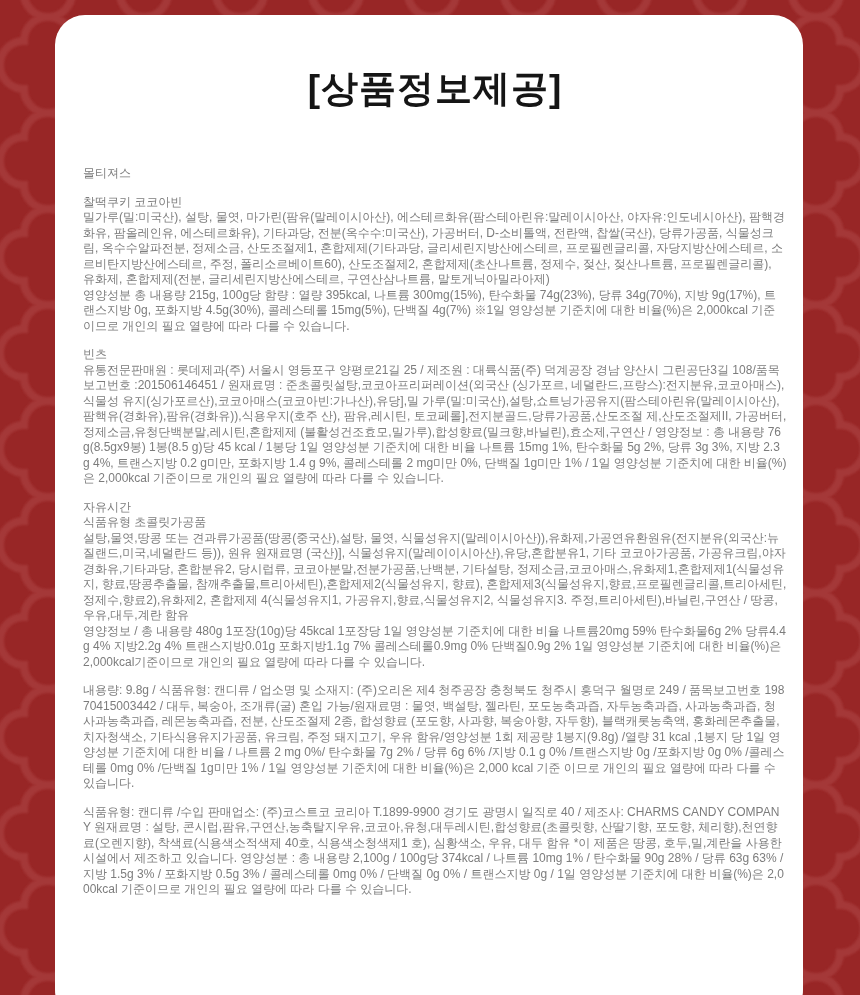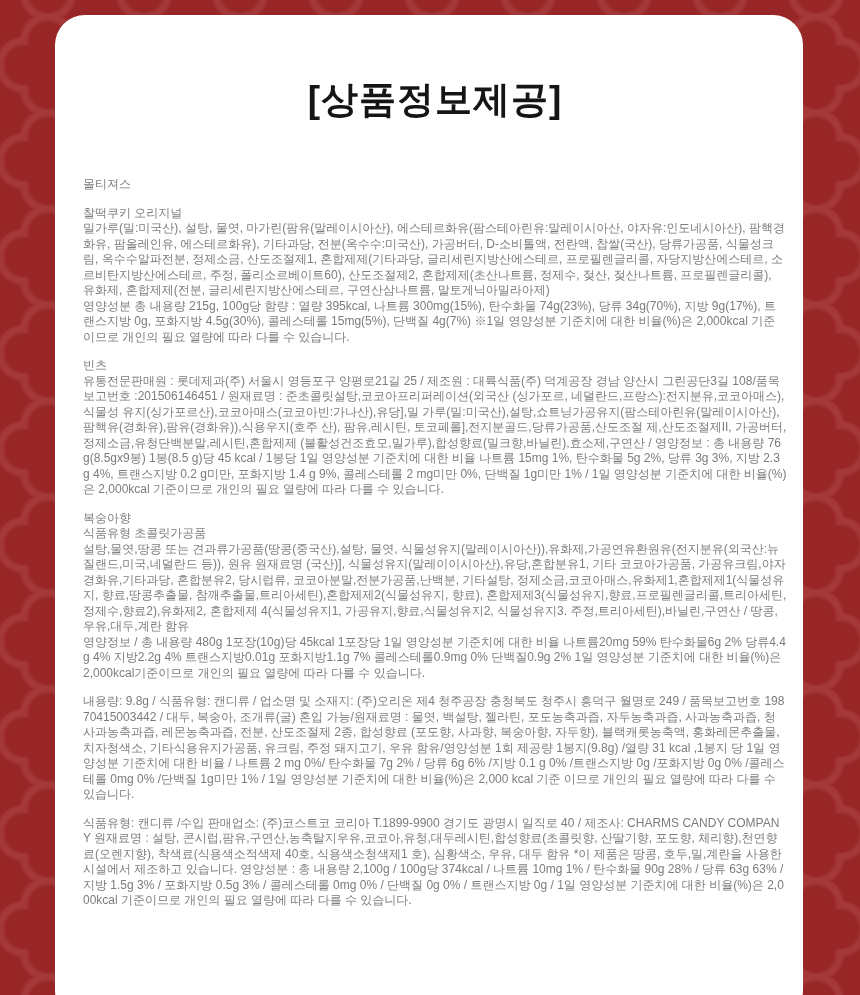--- a/index.html
+++ b/index.html
@@ -17,21 +17,21 @@
   }
   .bg-svg{position:absolute;left:0;top:0;display:block;}
   .card{
     position:absolute;left:55px;top:15px;width:748px;height:1005px;
     background:var(--card);
     border-radius:30px;
     box-sizing:border-box;
     padding:46px 16px 24px 28px;
   }
   .page-title{
-    margin:14px 0 52px 0;
+    margin:3px 0 52px 0;
     text-align:center;
     font-size:37px;
     font-weight:700;
     letter-spacing:1px;
     color:var(--title);
   }
   .product-section{margin:10px 0 13px 0;}
   .sec-name,.sec-text{
     margin:0;
     font-size:12px;
@@ -57,30 +57,30 @@
   <rect x="0" y="0" width="860" height="995" fill="url(#qf)"></rect>
 </svg>
 
 <main class="card">
   <h1 class="page-title">[상품정보제공]</h1>
   <div id="sections">
       <section class="product-section">
         <h2 class="sec-name">몰티져스</h2>
       </section>
       <section class="product-section">
-        <h2 class="sec-name">찰떡쿠키 오리지널</h2>
+        <h2 class="sec-name">찰떡쿠키 코코아빈</h2>
         <p class="sec-text">밀가루(밀:미국산), 설탕, 물엿, 마가린(팜유(말레이시아산), 에스테르화유(팜스테아린유:말레이시아산, 야자유:인도네시아산), 팜핵경화유, 팜올레인유, 에스테르화유), 기타과당, 전분(옥수수:미국산), 가공버터, D-소비톨액, 전란액, 찹쌀(국산), 당류가공품, 식물성크림, 옥수수알파전분, 정제소금, 산도조절제1, 혼합제제(기타과당, 글리세린지방산에스테르, 프로필렌글리콜, 자당지방산에스테르, 소르비탄지방산에스테르, 주정, 폴리소르베이트60), 산도조절제2, 혼합제제(초산나트륨, 정제수, 젖산, 젖산나트륨, 프로필렌글리콜), 유화제, 혼합제제(전분, 글리세린지방산에스테르, 구연산삼나트륨, 말토게닉아밀라아제)</p>
         <p class="sec-text">영양성분 총 내용량 215g, 100g당 함량 : 열량 395kcal, 나트륨 300mg(15%), 탄수화물 74g(23%), 당류 34g(70%), 지방 9g(17%), 트랜스지방 0g, 포화지방 4.5g(30%), 콜레스테롤 15mg(5%), 단백질 4g(7%) ※1일 영양성분 기준치에 대한 비율(%)은 2,000kcal 기준이므로 개인의 필요 열량에 따라 다를 수 있습니다.</p>
       </section>
       <section class="product-section">
         <h2 class="sec-name">빈츠</h2>
         <p class="sec-text">유통전문판매원 : 롯데제과(주) 서울시 영등포구 양평로21길 25 / 제조원 : 대륙식품(주) 덕계공장 경남 양산시 그린공단3길 108/품목보고번호 :201506146451 / 원재료명 : 준초콜릿설탕,코코아프리퍼레이션(외국산 (싱가포르, 네덜란드,프랑스):전지분유,코코아매스),식물성 유지(싱가포르산),코코아매스(코코아빈:가나산),유당],밀 가루(밀:미국산),설탕,쇼트닝가공유지(팜스테아린유(말레이시아산),팜핵유(경화유),팜유(경화유)),식용우지(호주 산), 팜유,레시틴, 토코페롤],전지분골드,당류가공품,산도조절 제,산도조절제II, 가공버터,정제소금,유청단백분말,레시틴,혼합제제 (불활성건조효모,밀가루),합성향료(밀크향,바닐린),효소제,구연산 / 영양정보 : 총 내용량 76 g(8.5gx9봉) 1봉(8.5 g)당 45 kcal / 1봉당 1일 영양성분 기준치에 대한 비율 나트륨 15mg 1%, 탄수화물 5g 2%, 당류 3g 3%, 지방 2.3 g 4%, 트랜스지방 0.2 g미만, 포화지방 1.4 g 9%, 콜레스테롤 2 mg미만 0%, 단백질 1g미만 1% / 1일 영양성분 기준치에 대한 비율(%)은 2,000kcal 기준이므로 개인의 필요 열량에 따라 다를 수 있습니다.</p>
       </section>
       <section class="product-section">
-        <h2 class="sec-name">복숭아향</h2>
+        <h2 class="sec-name">자유시간</h2>
         <p class="sec-text">식품유형 초콜릿가공품</p>
         <p class="sec-text">설탕,물엿,땅콩 또는 견과류가공품(땅콩(중국산),설탕, 물엿, 식물성유지(말레이시아산)),유화제,가공연유환원유(전지분유(외국산:뉴질랜드,미국,네덜란드 등)), 원유 원재료명 (국산)], 식물성유지(말레이이시아산),유당,혼합분유1, 기타 코코아가공품, 가공유크림,야자경화유,기타과당, 혼합분유2, 당시럽류, 코코아분말,전분가공품,난백분, 기타설탕, 정제소금,코코아매스,유화제1,혼합제제1(식물성유지, 향료,땅콩추출물, 참깨추출물,트리아세틴),혼합제제2(식물성유지, 향료), 혼합제제3(식물성유지,향료,프로필렌글리콜,트리아세틴,정제수,향료2),유화제2, 혼합제제 4(식물성유지1, 가공유지,향료,식물성유지2, 식물성유지3. 주정,트리아세틴),바닐린,구연산 / 땅콩,우유,대두,계란 함유</p>
         <p class="sec-text">영양정보 / 총 내용량 480g 1포장(10g)당 45kcal 1포장당 1일 영양성분 기준치에 대한 비율 나트륨20mg 59% 탄수화물6g 2% 당류4.4g 4% 지방2.2g 4% 트랜스지방0.01g 포화지방1.1g 7% 콜레스테롤0.9mg 0% 단백질0.9g 2% 1일 영양성분 기준치에 대한 비율(%)은 2,000kcal기준이므로 개인의 필요 열량에 따라 다를 수 있습니다.</p>
       </section>
       <section class="product-section">
         <p class="sec-text">내용량: 9.8g / 식품유형: 캔디류 / 업소명 및 소재지: (주)오리온 제4 청주공장 충청북도 청주시 흥덕구 월명로 249 / 품목보고번호 19870415003442 / 대두, 복숭아, 조개류(굴) 혼입 가능/원재료명 : 물엿, 백설탕, 젤라틴, 포도농축과즙, 자두농축과즙, 사과농축과즙, 청사과농축과즙, 레몬농축과즙, 전분, 산도조절제 2종, 합성향료 (포도향, 사과향, 복숭아향, 자두향), 블랙캐롯농축액, 홍화레몬추출물, 치자청색소, 기타식용유지가공품, 유크림, 주정 돼지고기, 우유 함유/영양성분 1회 제공량 1봉지(9.8g) /열량 31 kcal ,1봉지 당 1일 영양성분 기준치에 대한 비율 / 나트륨 2 mg 0%/ 탄수화물 7g 2% / 당류 6g 6% /지방 0.1 g 0% /트랜스지방 0g /포화지방 0g 0% /콜레스테롤 0mg 0% /단백질 1g미만 1% / 1일 영양성분 기준치에 대한 비율(%)은 2,000 kcal 기준 이므로 개인의 필요 열량에 따라 다를 수 있습니다.</p>
       </section>
       <section class="product-section">
         <p class="sec-text">식품유형: 캔디류 /수입 판매업소: (주)코스트코 코리아 T.1899-9900 경기도 광명시 일직로 40  / 제조사: CHARMS CANDY COMPANY 원재료명 : 설탕, 콘시럽,팜유,구연산,농축탈지우유,코코아,유청,대두레시틴,합성향료(초콜릿향, 산딸기향, 포도향, 체리향),천연향료(오렌지향), 착색료(식용색소적색제 40호, 식용색소청색제1 호), 심황색소, 우유, 대두 함유 *이 제품은 땅콩, 호두,밀,계란을 사용한 시설에서 제조하고 있습니다. 영양성분 : 총 내용량 2,100g / 100g당 374kcal / 나트륨 10mg 1% / 탄수화물 90g 28% / 당류 63g 63% / 지방 1.5g 3% / 포화지방 0.5g 3% / 콜레스테롤 0mg 0% / 단백질 0g 0% / 트랜스지방 0g / 1일 영양성분 기준치에 대한 비율(%)은 2,000kcal 기준이므로 개인의 필요 열량에 따라 다를 수 있습니다.</p>
       </section>

